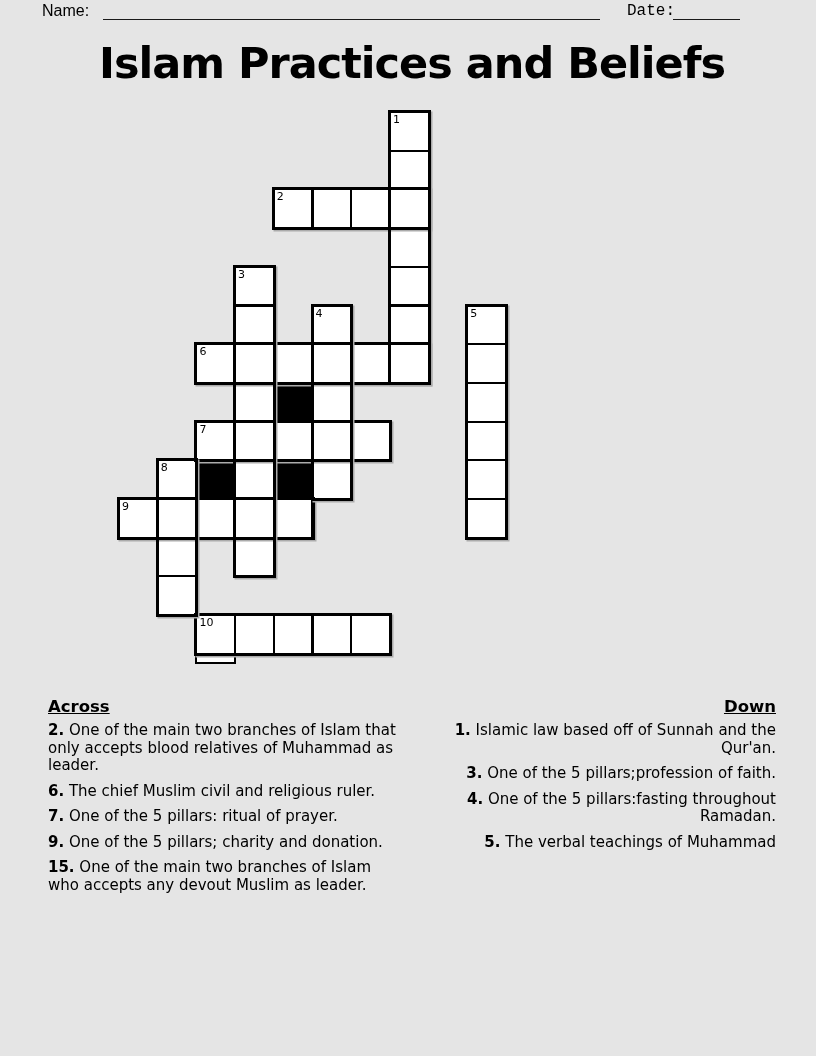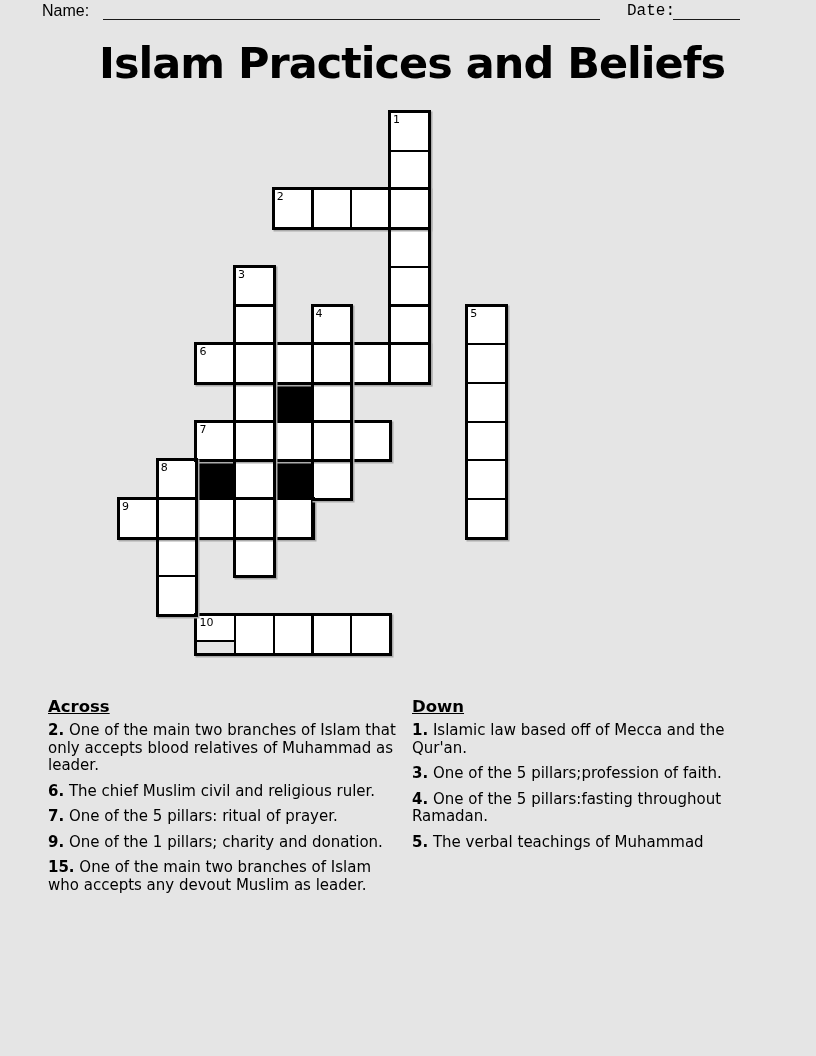--- a/index.html
+++ b/index.html
@@ -75,21 +75,21 @@
 
   
   .clues {
     position: absolute;
     top: 697px;
     left: 48px;
     width: 728px;
     display: flex;
   }
   .clue-col.across { width: 356px; margin-right: 8px; }
-  .clue-col.down { flex: 1; }
+  .clue-col.down { flex: 1; text-align: right; }
   .clue-heading {
     font-size: 16.5px;
     font-weight: 700;
     text-decoration: underline;
     margin: 0 0 6px 0;
   }
   .clue {
     font-size: 15px;
     line-height: 17.5px;
     margin: 0 0 8px 0;
@@ -165,21 +165,21 @@
         <span class="cellnum">9</span>
       </div>
       <div class="cell" style="left: 156.7px; top: 498px; height: 40.7px; width: 40.7px;"></div>
       <div class="cell" style="left: 195.4px; top: 498px; height: 40.7px; width: 40.7px;"></div>
       <div class="cell" style="left: 234.1px; top: 498px; height: 40.7px; width: 40.7px;"></div>
       <div class="cell" style="left: 272.8px; top: 498px; height: 40.7px; width: 40.7px;"></div>
       <div class="cell" style="left: 466.3px; top: 498px; height: 40.7px; width: 40.7px;"></div>
       <div class="cell" style="left: 156.7px; top: 536.7px; height: 40.7px; width: 40.7px;"></div>
       <div class="cell" style="left: 234.1px; top: 536.7px; height: 40.7px; width: 40.7px;"></div>
       <div class="cell" style="left: 156.7px; top: 575.4px; height: 40.7px; width: 40.7px;"></div>
-      <div class="cell" style="left: 195.4px; top: 614.1px; height: 28px; width: 40.7px; text-align: right;">
+      <div class="cell" style="left: 195.4px; top: 614.1px; height: 50px; width: 40.7px; text-align: right;">
         <span class="cellnum">10</span>
       </div>
       <div class="cell" style="left: 234.1px; top: 614.1px; height: 40.7px; width: 40.7px;"></div>
       <div class="cell" style="left: 272.8px; top: 614.1px; height: 40.7px; width: 40.7px;"></div>
       <div class="cell" style="left: 311.5px; top: 614.1px; height: 40.7px; width: 40.7px;"></div>
       <div class="cell" style="left: 350.2px; top: 614.1px; height: 40.7px; width: 40.7px;"></div>
       <div class="word-outline" style="left: 271.8px; top: 187.4px; width: 158.8px; height: 42.7px;"></div>
       <div class="word-outline" style="left: 194.4px; top: 342.2px; width: 236.2px; height: 42.7px;"></div>
       <div class="word-outline" style="left: 194.4px; top: 419.6px; width: 197.5px; height: 42.7px;"></div>
       <div class="word-outline" style="left: 117px; top: 497px; width: 197.5px; height: 42.7px;"></div>
@@ -191,28 +191,28 @@
       <div class="word-outline" style="left: 155.7px; top: 458.3px; width: 42.7px; height: 158.8px;"></div>
     </div>
 
   <div class="clues">
     <div class="clue-col across">
       <div class="clue-heading">Across</div>
       <div id="across-list">
           <p class="clue"><span class="num">2.</span><span> One of the main two branches of Islam that only accepts blood relatives of Muhammad as leader.</span></p>
           <p class="clue"><span class="num">6.</span><span> The chief Muslim civil and religious ruler.</span></p>
           <p class="clue"><span class="num">7.</span><span> One of the 5 pillars: ritual of prayer.</span></p>
-          <p class="clue"><span class="num">9.</span><span> One of the 1 pillars; charity and donation.</span></p>
+          <p class="clue"><span class="num">9.</span><span> One of the 5 pillars; charity and donation.</span></p>
           <p class="clue"><span class="num">15.</span><span> One of the main two branches of Islam who accepts any devout Muslim as leader.</span></p>
         </div>
     </div>
     <div class="clue-col down">
       <div class="clue-heading">Down</div>
       <div id="down-list">
-          <p class="clue"><span class="num">1.</span><span> Islamic law based off of Mecca and the Qur'an.</span></p>
+          <p class="clue"><span class="num">1.</span><span> Islamic law based off of Sunnah and the Qur'an.</span></p>
           <p class="clue"><span class="num">3.</span><span> One of the 5 pillars;profession of faith.</span></p>
           <p class="clue"><span class="num">4.</span><span> One of the 5 pillars:fasting throughout Ramadan.</span></p>
           <p class="clue"><span class="num">5.</span><span> The verbal teachings of Muhammad</span></p>
         </div>
     </div>
   </div>
 
 </div>
 
 </body></html>

